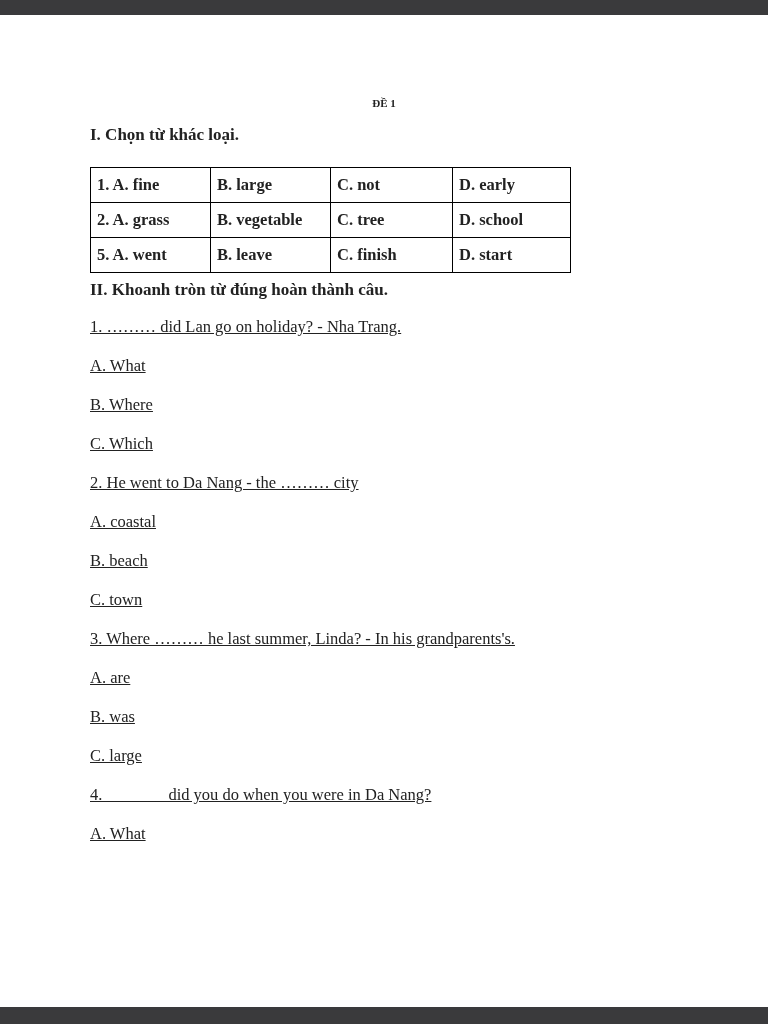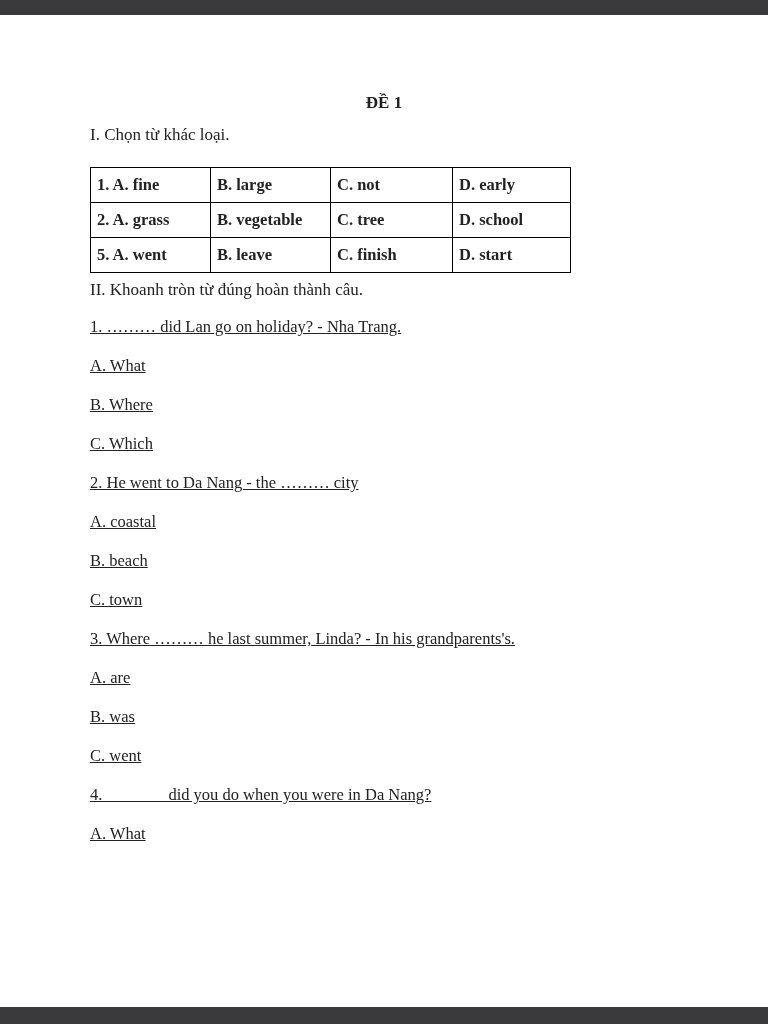--- a/index.html
+++ b/index.html
@@ -29,25 +29,25 @@
     top: 15px;
     left: 0;
     width: 768px;
     padding: 0 90px;
     box-sizing: border-box;
   }
   .doc-title {
     margin-top: 78px;
     text-align: center;
     font-weight: bold;
-    font-size: 17px;
+    font-size: 11px;
     line-height: 20px;
   }
   .section-heading {
-    font-weight: normal;
+    font-weight: bold;
     font-size: 17px;
     line-height: 20px;
   }
   .section-heading.first { margin-top: 12px; }
   .section-heading.second { margin-top: 7px; }
 
   table.odd-one-out {
     margin-top: 22px;
     border-collapse: collapse;
     table-layout: fixed;
@@ -126,21 +126,21 @@
     <p>C. Which</p>
 
     <p>2. He went to Da Nang - the ……… city</p>
     <p>A. coastal</p>
     <p>B. beach</p>
     <p>C. town</p>
 
     <p>3. Where ……… he last summer, Linda? - In his grandparents's.</p>
     <p>A. are</p>
     <p>B. was</p>
-    <p>C. went</p>
+    <p>C. large</p>
 
     <p>4. _______ did you do when you were in Da Nang?</p>
     <p>A. What</p>
   </div>
 
 </div>
 
 <div class="viewer-bar bottom"></div>
 
 </body></html>

